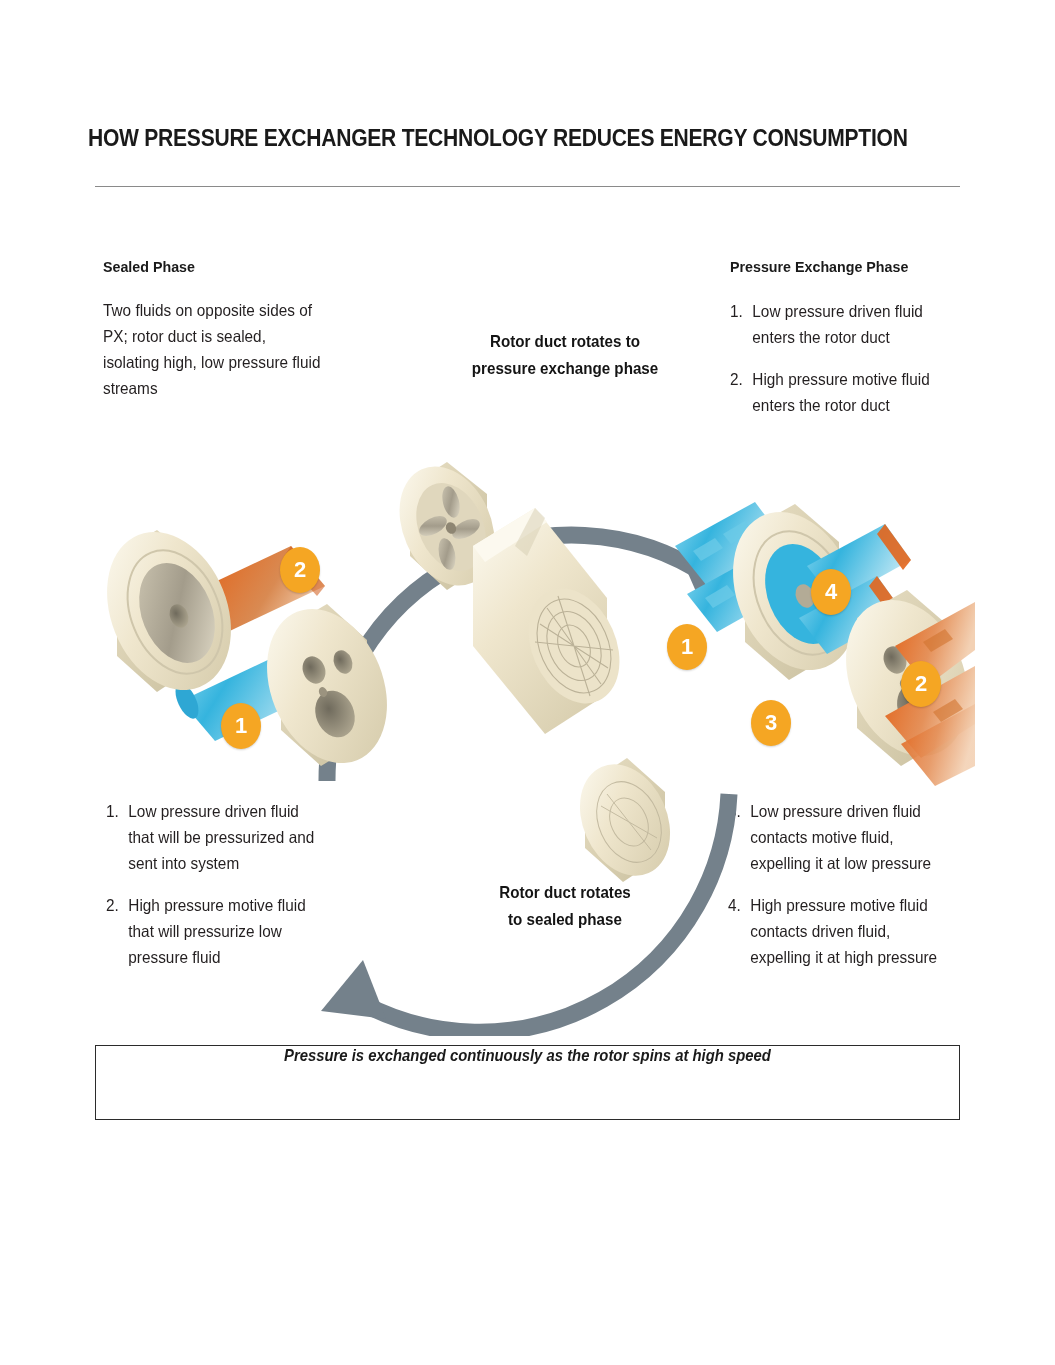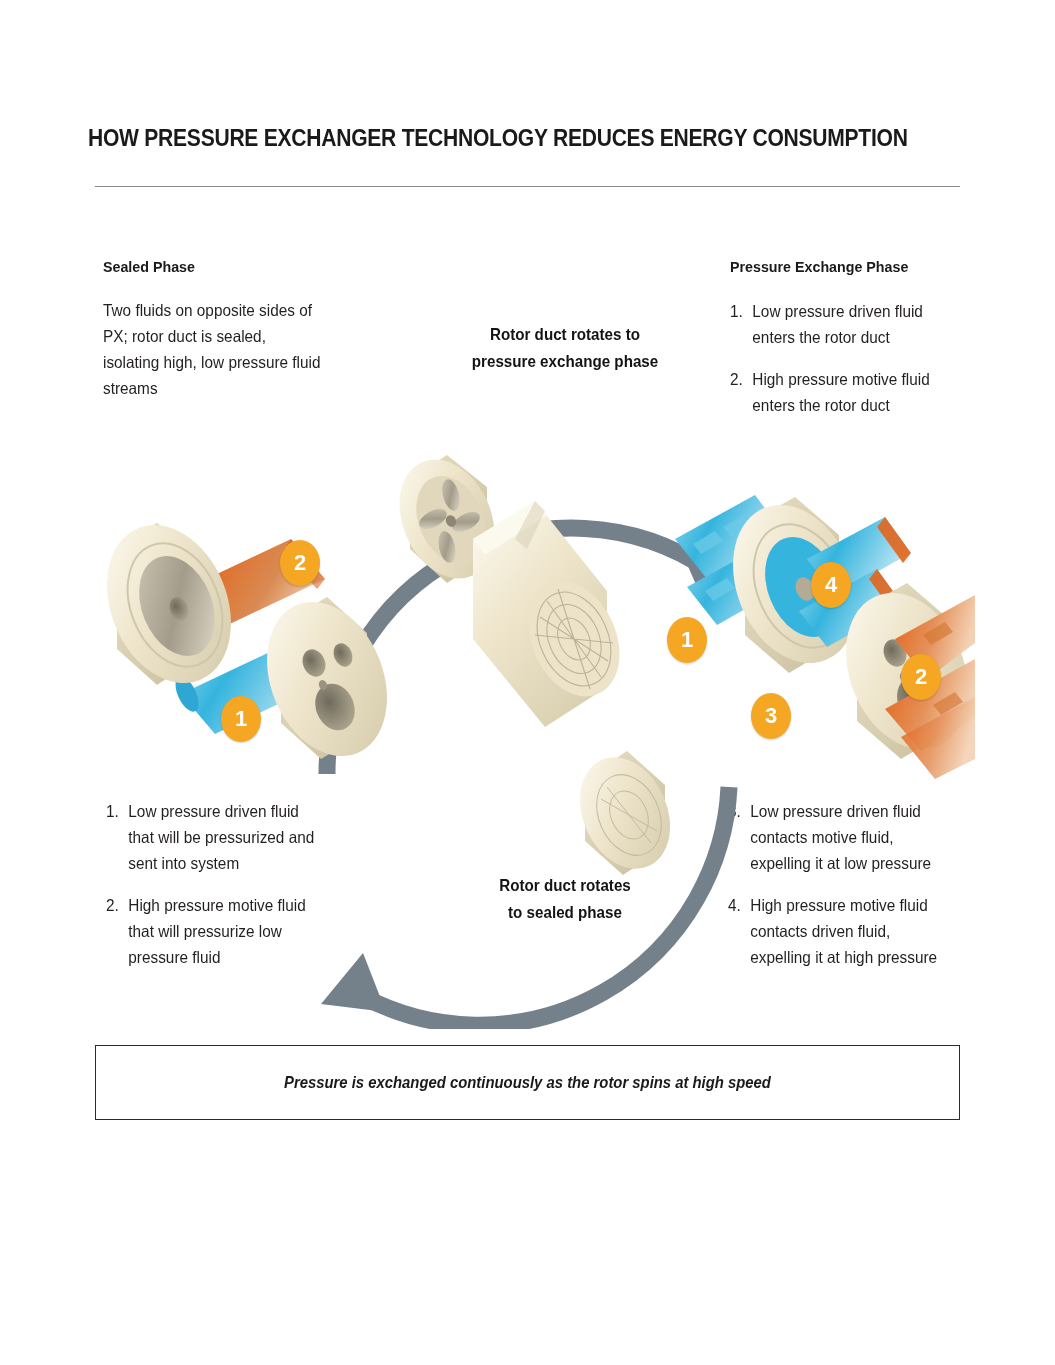--- a/index.html
+++ b/index.html
@@ -96,21 +96,21 @@
     color: #141414;
     transform: scaleX(0.92);
     transform-origin: center top;
     white-space: nowrap;
   }
 
   
   .stage {
     position: absolute;
     left: 95px;
-    top: 239px;
+    top: 246px;
     width: 880px;
     height: 790px;
   }
   .stage svg { display: block; }
 
   
   .badge {
     position: absolute;
     width: 40px;
     height: 46px;
@@ -127,21 +127,20 @@
 
   
   .callout {
     position: absolute;
     left: 95px;
     top: 1045px;
     width: 863px;
     height: 73px;
     border: 1px solid #2b2b2b;
     display: flex;
-    align-items: center;
     justify-content: center;
     background: #fff;
   }
   .callout-text {
     font-size: 16.5px;
     font-weight: bold;
     font-style: italic;
     color: #1a1a1a;
     transform: scaleX(0.9);
   }

